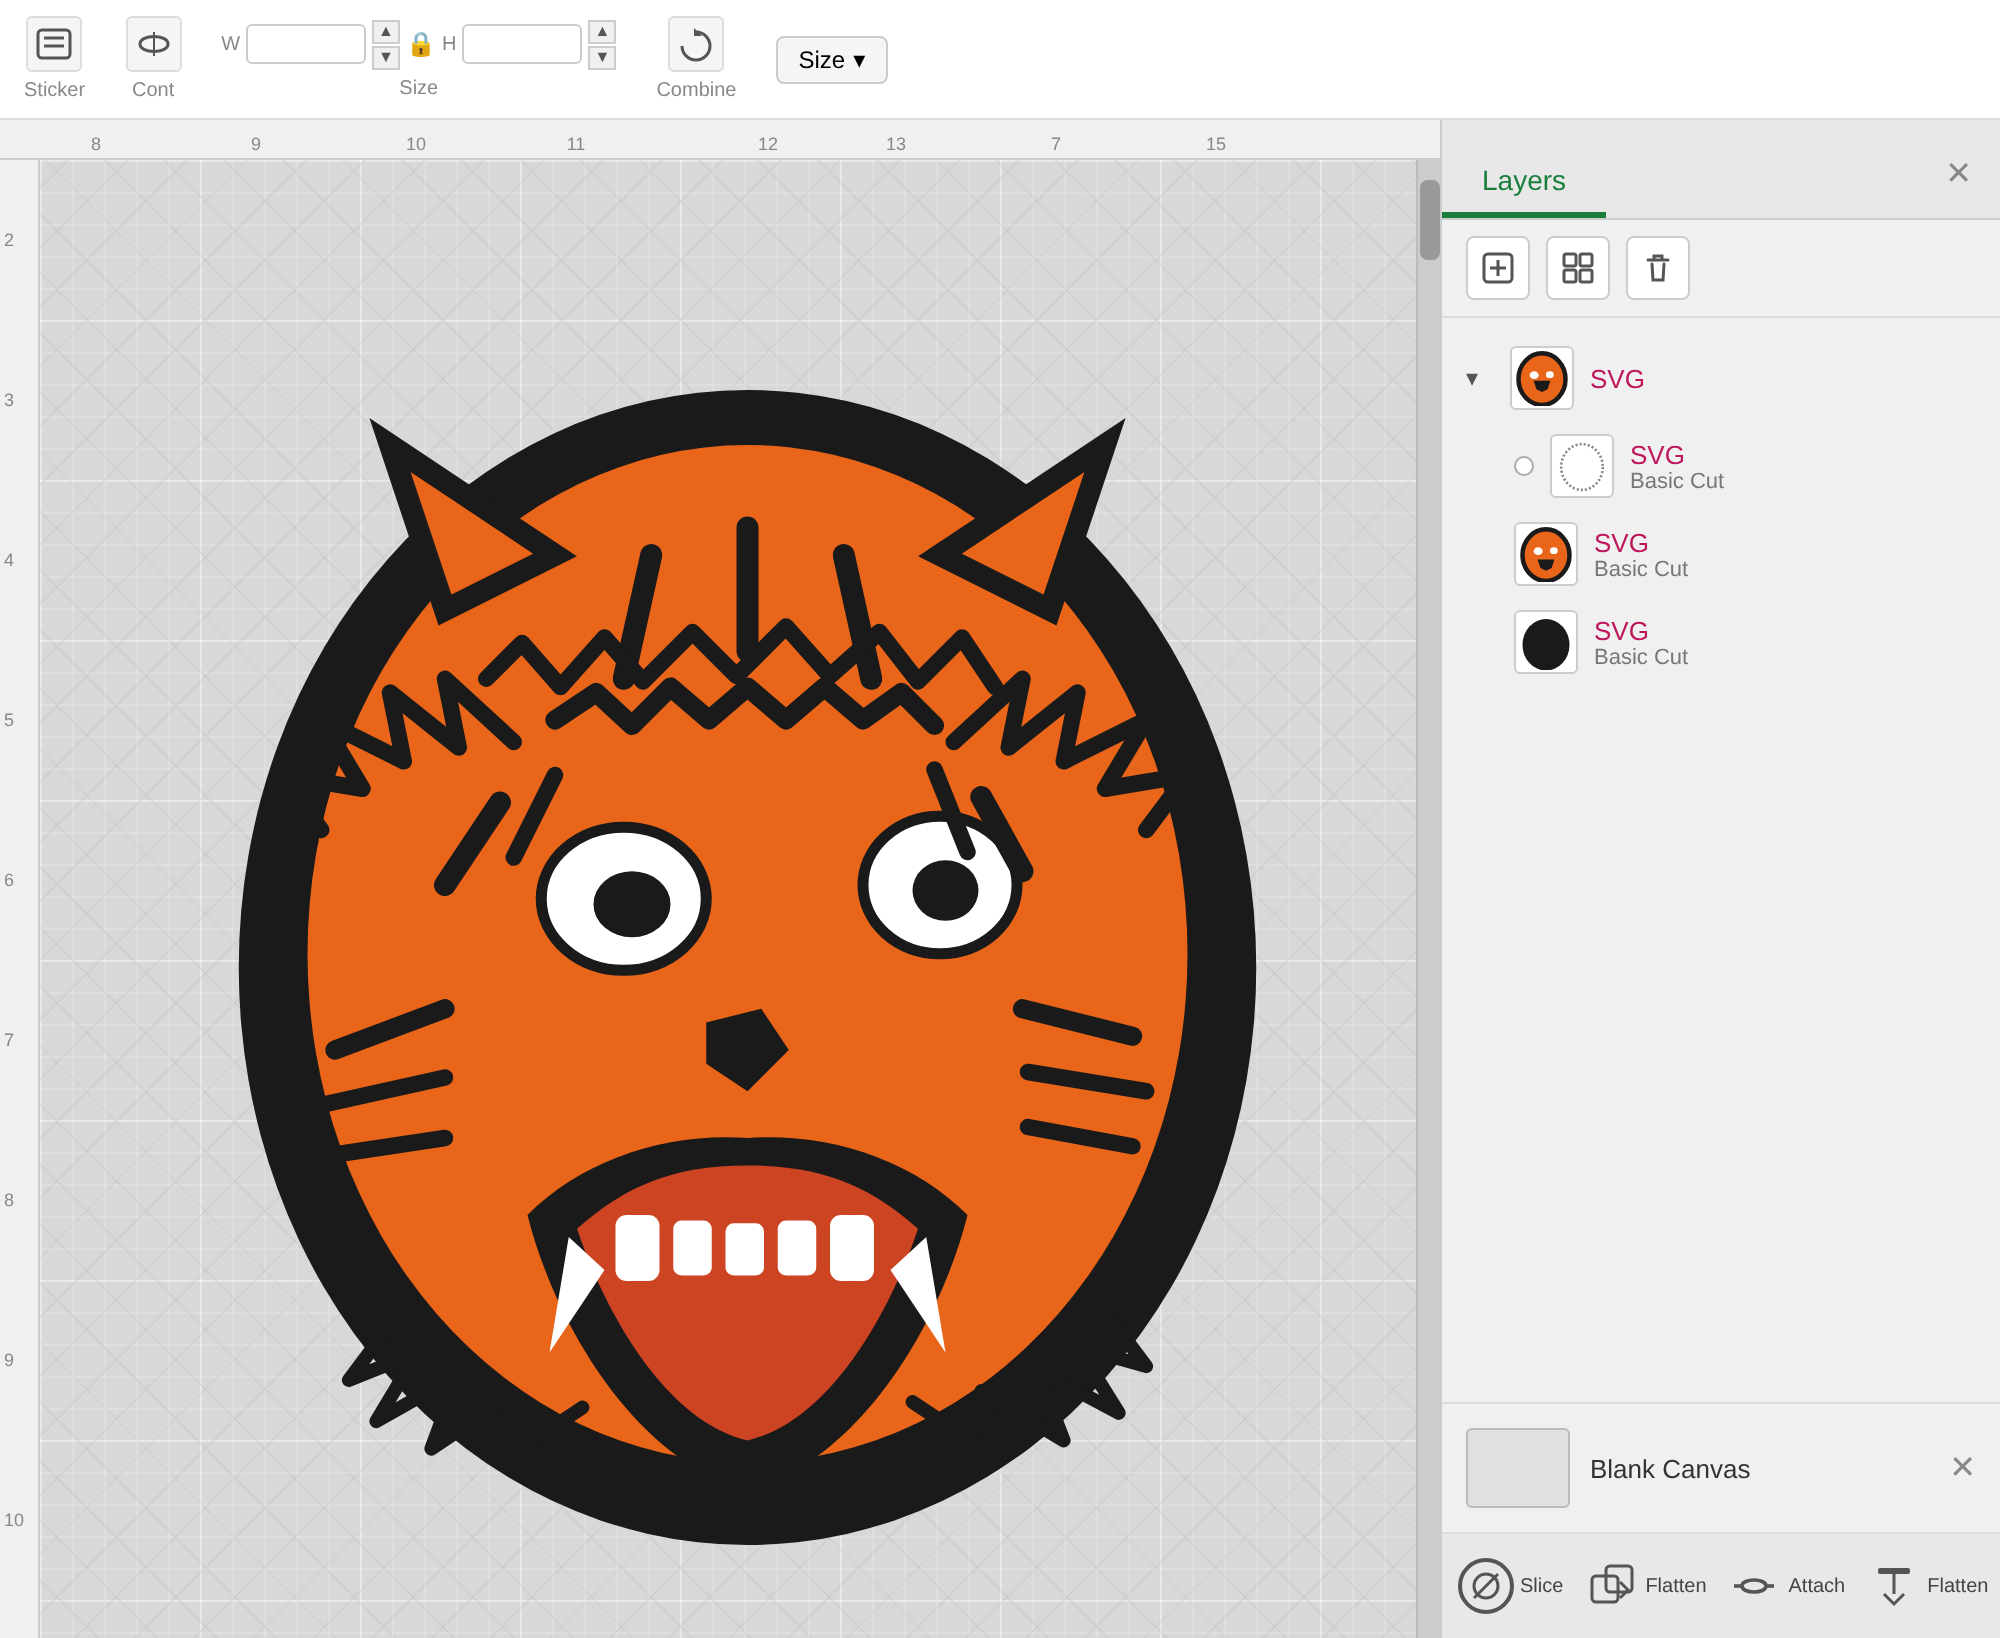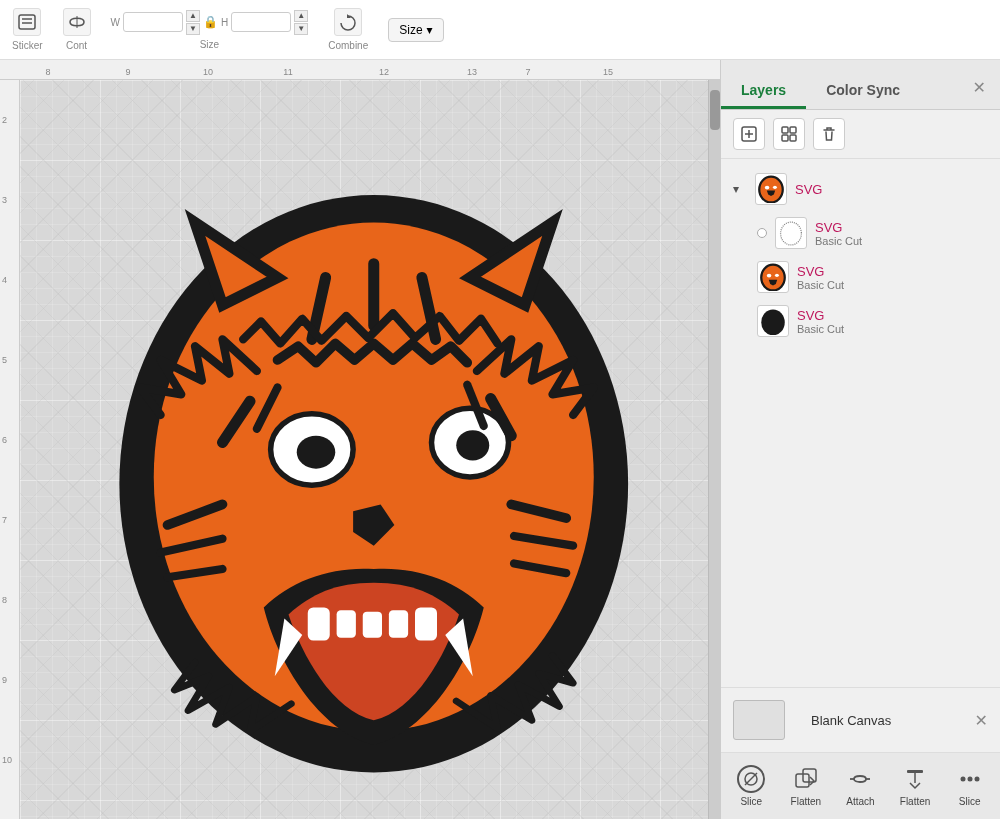--- a/index.html
+++ b/index.html
@@ -192,21 +192,21 @@
       border-bottom: 1px solid #ccc;
       height: 50px;
       align-items: flex-end;
     }
     .panel-tab {
       padding: 8px 20px;
       font-size: 14px;
       cursor: pointer;
       color: #555;
       border-bottom: 3px solid transparent;
-      font-weight: 700;
+      font-weight: 400;
       text-align: center;
     }
     .panel-tab.active {
       color: #1a7f3c;
       border-bottom: 3px solid #1a7f3c;
     }
     .panel-tab-close {
       margin-left: auto;
       margin-right: 8px;
       margin-bottom: 10px;
@@ -307,41 +307,40 @@
       width: 52px;
       height: 40px;
       background: #e0e0e0;
       border: 1px solid #bbb;
       border-radius: 3px;
       flex-shrink: 0;
     }
     .blank-canvas-label {
       font-size: 13px;
       color: #333;
-      margin-left: 16px;
     }
     .blank-canvas-x {
       margin-left: auto;
       font-size: 16px;
       color: #888;
       cursor: pointer;
     }
 
     
     .panel-actions {
       display: flex;
       border-top: 1px solid #ddd;
       background: #e8e8e8;
       padding: 6px 4px;
       gap: 2px;
     }
     .action-btn {
       flex: 1;
       display: flex;
-      flex-direction: column;
+      flex-direction: row;
       align-items: center;
       gap: 3px;
       padding: 6px 4px;
       cursor: pointer;
       border-radius: 4px;
       font-size: 10px;
       color: #444;
     }
     .action-btn .icon-circle {
       width: 28px;
@@ -420,21 +419,21 @@
 <div class="main-content">
 
   <div class="canvas-area">
 
     <div class="ruler-h">
       <span class="ruler-mark" style="left:48px">8</span>
       <span class="ruler-mark" style="left:128px">9</span>
       <span class="ruler-mark" style="left:208px">10</span>
       <span class="ruler-mark" style="left:288px">11</span>
       <span class="ruler-mark" style="left:384px">12</span>
-      <span class="ruler-mark" style="left:472px">13</span>
+      <span class="ruler-mark" style="left:448px">13</span>
       <span class="ruler-mark" style="left:528px">7</span>
       <span class="ruler-mark" style="left:608px">15</span>
     </div>
 
     <div class="ruler-v">
       <span class="ruler-v-mark" style="top:40px">2</span>
       <span class="ruler-v-mark" style="top:120px">3</span>
       <span class="ruler-v-mark" style="top:200px">4</span>
       <span class="ruler-v-mark" style="top:280px">5</span>
       <span class="ruler-v-mark" style="top:360px">6</span>
@@ -509,21 +508,20 @@
 
     <div class="scroll-v">
       <div class="scroll-thumb"></div>
     </div>
   </div>
 
   <div class="right-panel">
 
     <div class="panel-tabs">
       <div class="panel-tab active">Layers</div>
-      <div class="panel-tab">Color Sync</div>
       <div class="panel-tab-close">✕</div>
     </div>
 
     <div class="panel-toolbar">
       <div class="panel-tool-btn">
         <svg width="16" height="16" viewBox="0 0 16 16">
             <rect x="1" y="1" width="14" height="14" rx="2" fill="none" stroke="#555" stroke-width="1.5"></rect>
             <line x1="8" y1="4" x2="8" y2="12" stroke="#555" stroke-width="1.5"></line>
             <line x1="4" y1="8" x2="12" y2="8" stroke="#555" stroke-width="1.5"></line>
           </svg>

